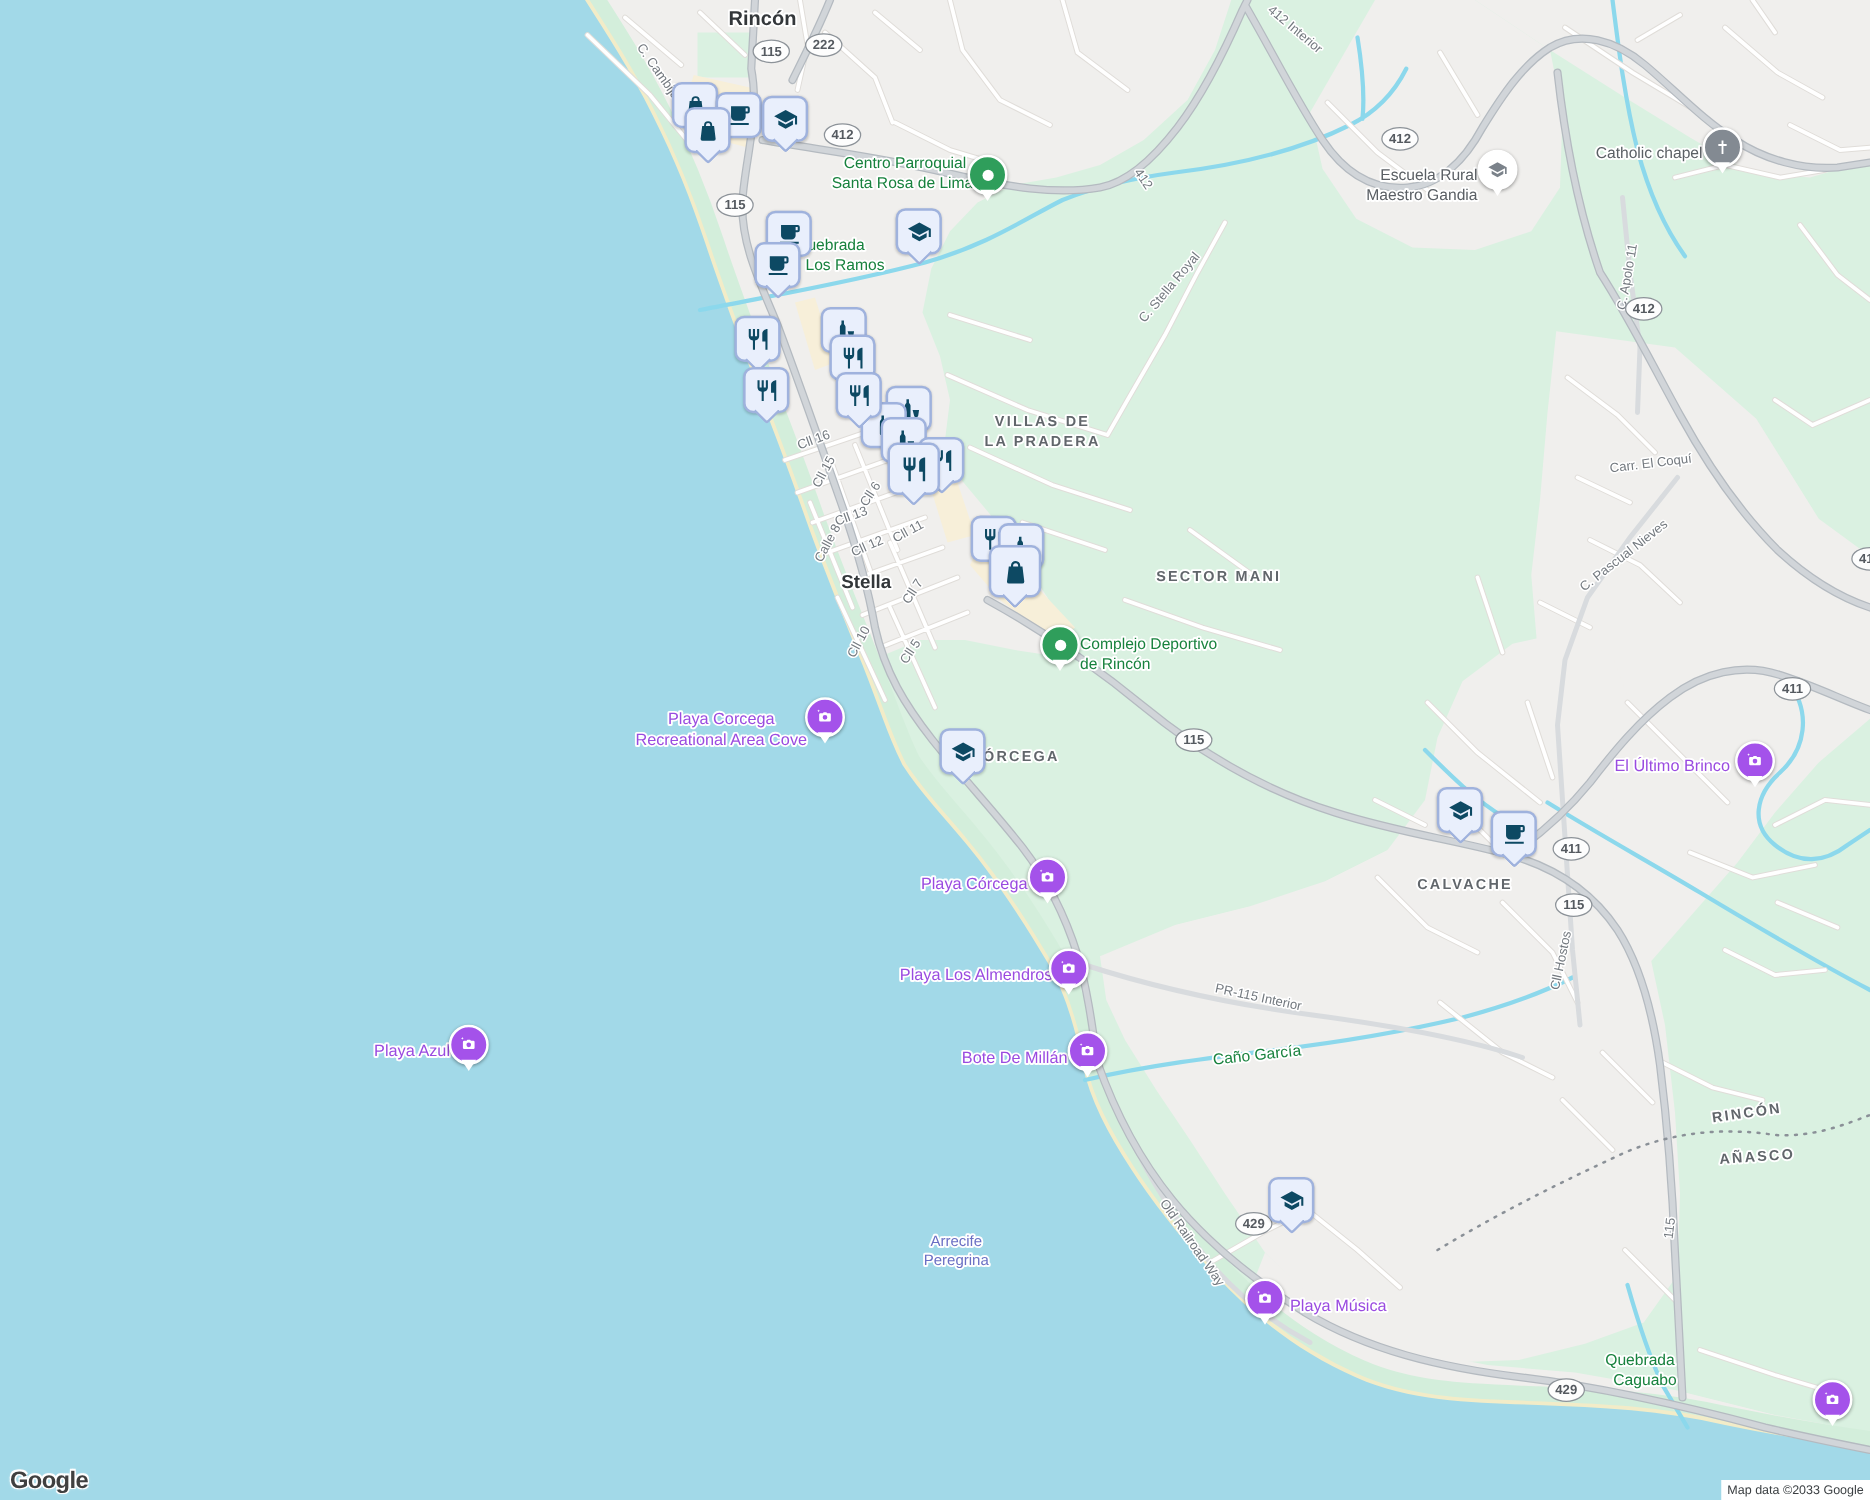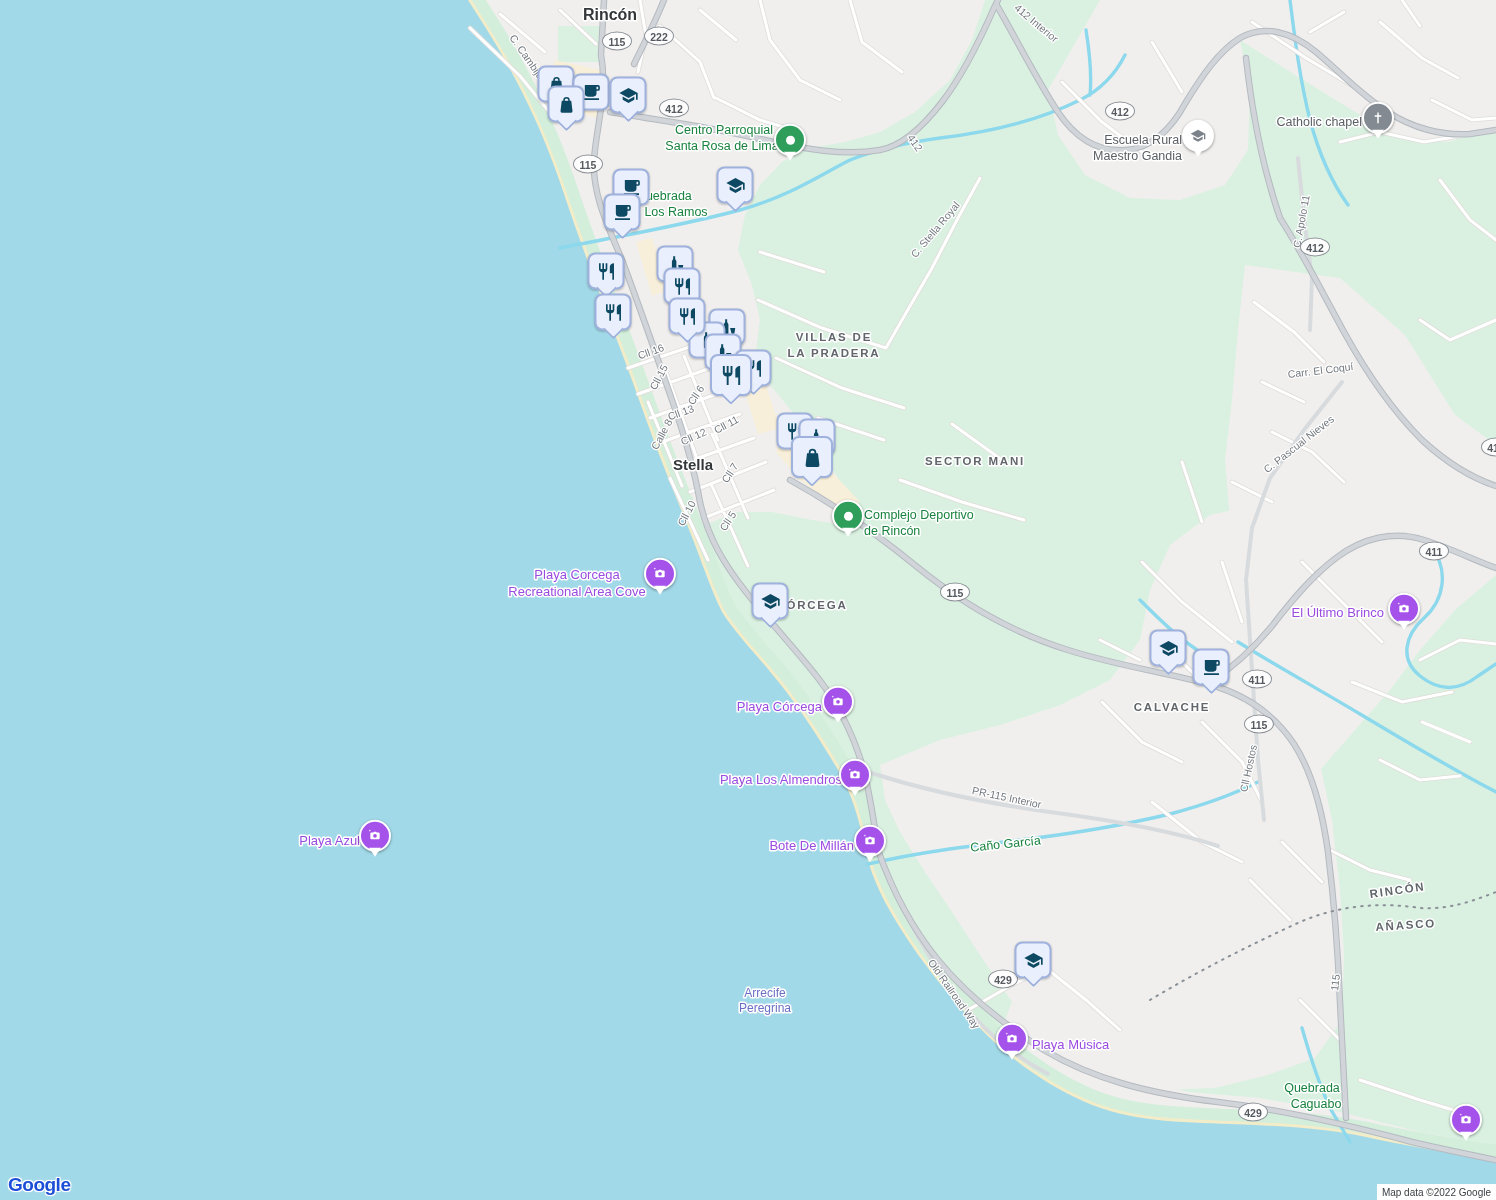--- a/index.html
+++ b/index.html
@@ -49,21 +49,21 @@
   .pin-park{background:#2f9e5b;}
   .pin-park::before{content:"";width:9px;height:9px;border-radius:50%;background:#fff;}
   .pin-gray{background:#838a92;}
   .pin-white{background:#fff;}
   .pin-white svg{fill:#7b828a;}
 
   
   .shield{position:absolute;transform:translate(-50%,-50%);height:19px;min-width:30px;padding:0 3px;background:#fdfdfd;border:1.5px solid #8d9399;border-radius:50%;display:flex;align-items:center;justify-content:center;font-size:10.5px;font-weight:bold;color:#555a60;z-index:4;box-sizing:border-box;}
 
   
-  #google-logo{position:absolute;left:8px;bottom:4px;z-index:20;font-size:19px;font-weight:bold;letter-spacing:-0.5px;color:#1d4ed8;text-shadow:-1px -1px 0 #fff,1px -1px 0 #fff,-1px 1px 0 #fff,1px 1px 0 #fff,0 0 3px #fff;text-align:right;}
+  #google-logo{position:absolute;left:8px;bottom:4px;z-index:20;font-size:19px;font-weight:bold;letter-spacing:-0.5px;color:#404040;text-shadow:-1px -1px 0 #fff,1px -1px 0 #fff,-1px 1px 0 #fff,1px 1px 0 #fff,0 0 3px #fff;text-align:right;}
   #attribution{position:absolute;right:0;bottom:0;z-index:20;height:16px;background:#ffffff;display:flex;align-items:center;padding:0 5px;font-size:10px;color:#3c4043;}
 </style>
 </head>
 <body>
 
 <div id="stage">
 
   <svg width="0" height="0" style="position:absolute" aria-hidden="true">
     <defs>
       <symbol id="sym-rest" viewBox="0 0 24 24">
@@ -421,15 +421,15 @@
         <use href="#sym-school"></use>
       </svg>
     </div>
   <div class="pin pin-gray" style="left:1378px;top:121px">
       <svg viewBox="0 0 24 24">
         <use href="#sym-cross"></use>
       </svg>
     </div>
 
   <div id="google-logo">Google</div>
-  <div id="attribution">Map data ©2022 Google</div>
+  <div id="attribution">Map data ©2033 Google</div>
 
 </div>
 
 </body></html>

